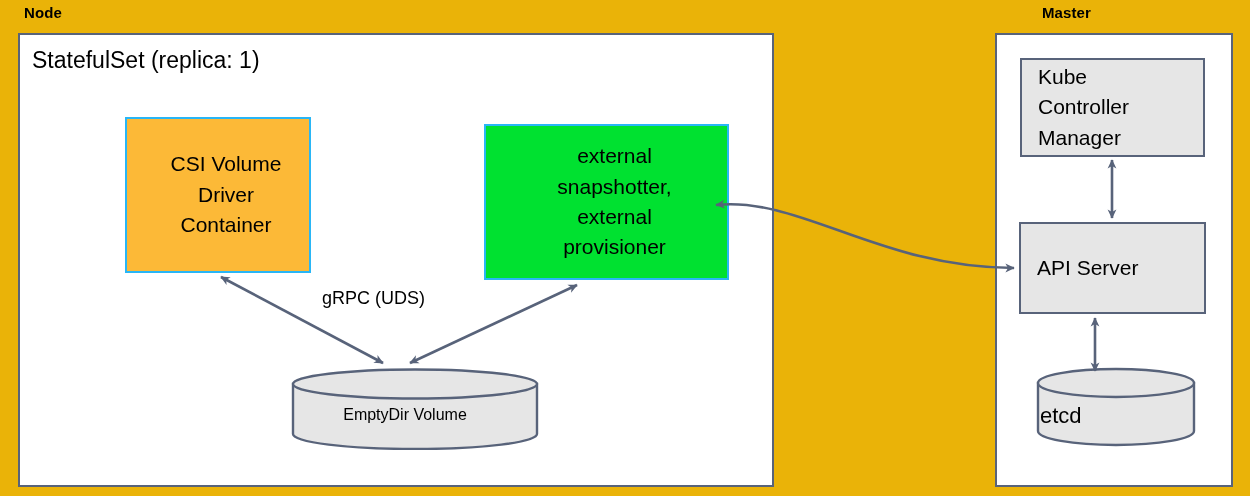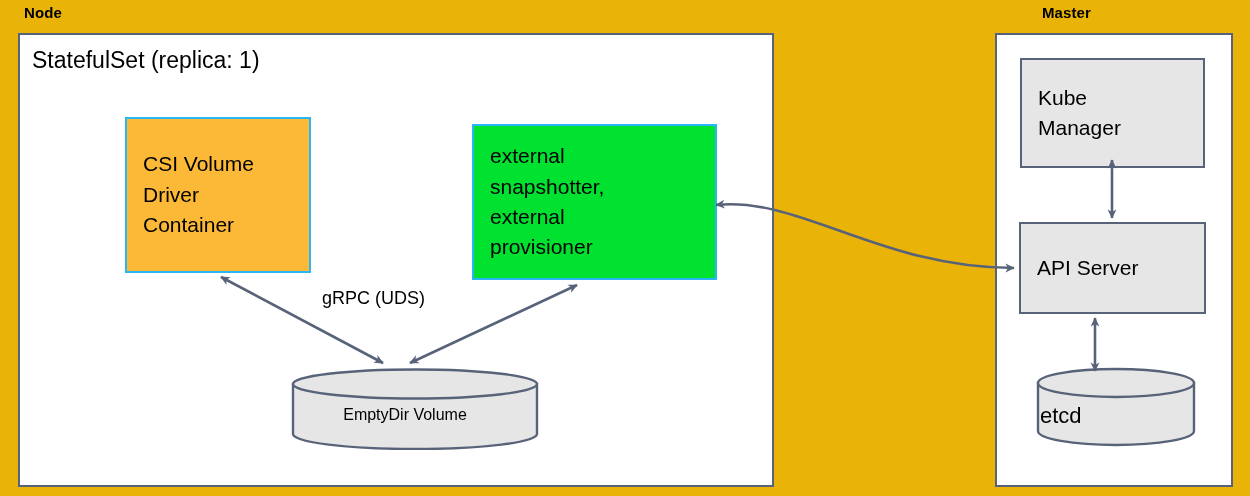--- a/index.html
+++ b/index.html
@@ -45,20 +45,21 @@
     flex-direction: column;
     justify-content: center;
     padding-left: 16px;
     font-size: 21px;
     line-height: 1.45;
     color: #000000;
   }
   .node-box.orange {
     background: #fcb937;
     border: 2px solid #29b6f6;
+    text-align: center;
   }
   .node-box.green {
     background: #00e130;
     border: 2px solid #29b6f6;
   }
   .node-box.grey {
     background: #e6e6e6;
     border: 2px solid #58637a;
   }
   .cyl {
@@ -102,41 +103,42 @@
   <div class="group-box" style="left:18px; top:33px; width:756px; height:454px;"></div>
 
   <div class="group-title" style="left:32px; top:47px;">StatefulSet (replica: 1)</div>
 
   <div class="node-box orange" style="left:125px; top:117px; width:186px; height:156px;">
     <span class="ln">CSI Volume</span>
     <span class="ln">Driver</span>
     <span class="ln">Container</span>
   </div>
 
-  <div class="node-box green" style="left:472px; top:124px; width:245px; height:156px;">
+  <div class="node-box green" style="left:484px; top:124px; width:245px; height:156px;text-align:center;">
     <span class="ln">external</span>
     <span class="ln">snapshotter,</span>
     <span class="ln">external</span>
     <span class="ln">provisioner</span>
   </div>
 
   <div class="cyl" style="left:271px; top:368px; width:248px; height:82px;">
     <svg width="248" height="82" viewBox="0 0 248 82" aria-hidden="true">
       <path d="M2,16 L2,66 A122,15 0 0 0 246,66 L246,16 Z" fill="#e6e6e6" stroke="#58637a" stroke-width="2.4"></path>
       <ellipse cx="124" cy="16" rx="122" ry="14.5" fill="#e6e6e6" stroke="#58637a" stroke-width="2.4"></ellipse>
     </svg>
     <div class="cyl-label small" style="top:38px; left:0;">EmptyDir Volume</div>
   </div>
 
   <div class="group-label" style="left:1042px; top:4px;">Master</div>
 
   <div class="group-box" style="left:995px; top:33px; width:238px; height:454px;"></div>
 
-  <div class="node-box grey" style="left:1020px; top:58px; width:185px; height:110px;">
+  <div class="node-box grey" style="left:1020px; top:58px; width:185px; height:99px;">
     <span class="ln">Kube</span>
+    <span class="ln">Controller</span>
     <span class="ln">Manager</span>
   </div>
 
   <div class="node-box grey" style="left:1019px; top:222px; width:187px; height:92px;">
     <span class="ln">API Server</span>
   </div>
 
   <div class="cyl" style="left:1016px; top:367px; width:189px; height:82px;">
     <svg width="160" height="82" viewBox="0 0 160 82" aria-hidden="true">
       <path d="M2,16 L2,64 A78,14 0 0 0 158,64 L158,16 Z" fill="#e6e6e6" stroke="#58637a" stroke-width="2.4"></path>

